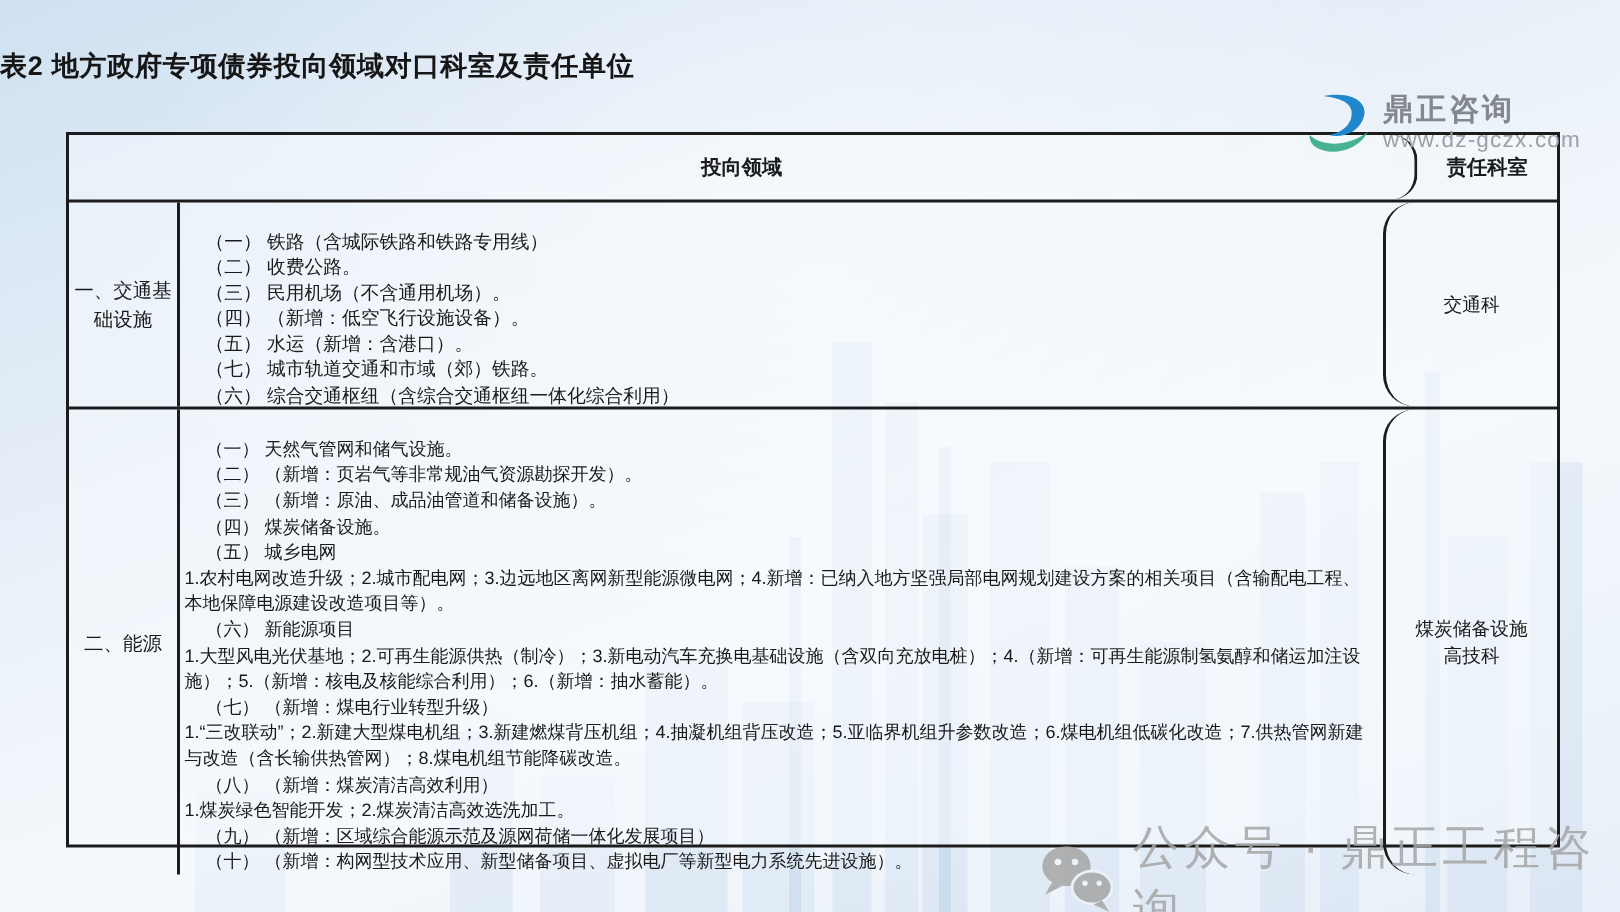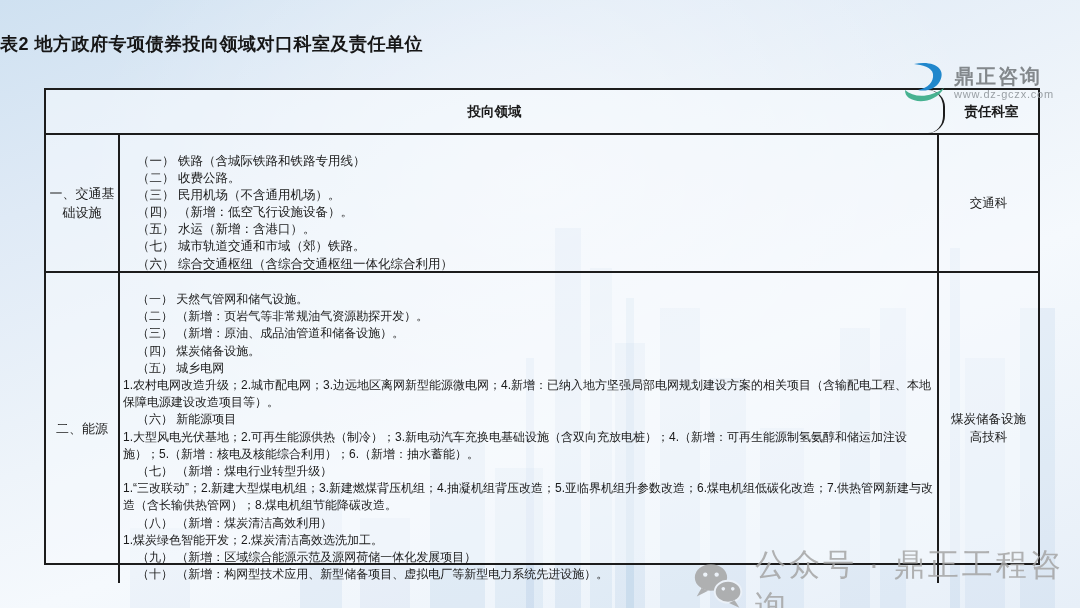--- a/index.html
+++ b/index.html
@@ -14,42 +14,42 @@
   .skyline { position:absolute; inset:0; z-index:0; }
   .bld { position:absolute; bottom:0; background:#6f9fce; }
   .page-title {
     position:absolute; top:32px; left:0; width:928px;
     font-size:18px; font-weight:bold; color:#161616;
     letter-spacing:0.5px; z-index:2;
   }
   .logo { position:absolute; top:30px; right:26px; display:flex; align-items:center; z-index:2;margin-top:30px; }
   .logo-text { margin-left:6px; }
   .logo-name { font-size:20px; font-weight:bold; color:#83888c; letter-spacing:2px; line-height:22px; }
-  .logo-url { font-size:11px; color:#9aa0a5; letter-spacing:0.8px; margin-top:1px; }
+  .logo-url { font-size:15px; color:#9aa0a5; letter-spacing:0.8px; margin-top:1px; }
   .tbl {
     position:absolute; left:44px; top:88px; width:996px; height:477px;
     border:2px solid #1c1c1c; background:rgba(246,250,253,0.55);
     display:flex; flex-direction:column; z-index:1; color:#1a1a1a;
   }
   .thead { height:45px; border-bottom:2px solid #1c1c1c; display:flex; flex:none; }
   .th-area { flex:1; border-right:2px solid #1c1c1c; display:flex; align-items:center; justify-content:center; font-size:13.5px; font-weight:bold;border-radius:17px; }
   .th-dept { width:93px; display:flex; align-items:center; justify-content:center; font-size:13.5px; font-weight:bold; }
   .trow { display:flex; }
   .trow-1 { height:138px; border-bottom:2px solid #1c1c1c; flex:none; }
   .trow-2 { flex:1; }
   .td-cat {
     width:74px; border-right:2px solid #1c1c1c; padding:0 2px;
     display:flex; align-items:center; justify-content:center; text-align:center;
     font-size:13px; line-height:19px;
   }
   .td-items { flex:1; padding:18px 3px 0 3px; overflow:hidden; }
   .td-dept {
-    width:101px; border-left:2px solid #1c1c1c;
+    width:116px; border-left:2px solid #1c1c1c;
     display:flex; flex-direction:column; align-items:center; justify-content:center;
-    font-size:12.5px; text-align:center;
+    font-size:12.5px; text-align:center;border-radius:21px;
   }
   .cell-line { font-size:12px; line-height:17.2px; word-break:break-all; }
   .trow-1 .cell-line { font-size:12.5px; line-height:17.1px; }
   .cell-line.indent { padding-left:14px; }
   .dept-line { font-size:12.5px; line-height:18px; }
   .watermark {
     position:absolute; left:692px; top:544px; display:flex; align-items:center;
     z-index:3; color:#a5a5a5; opacity:0.85;
   }
   .watermark-text { font-size:31px; letter-spacing:3px; margin-left:10px; font-weight:400; }

